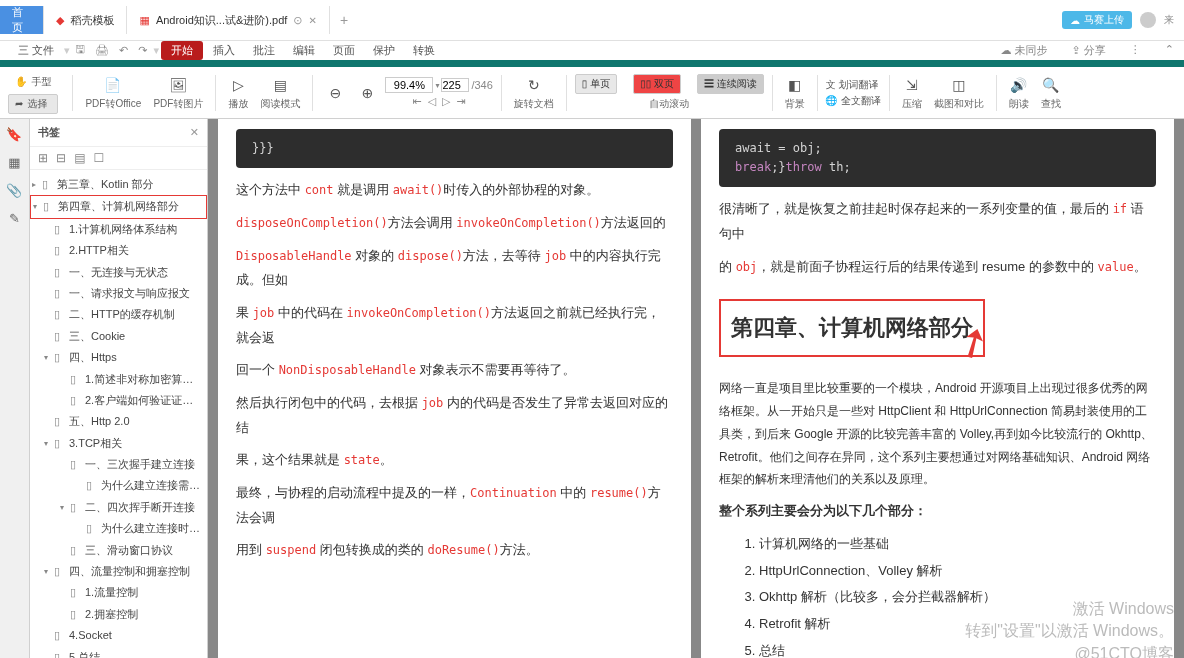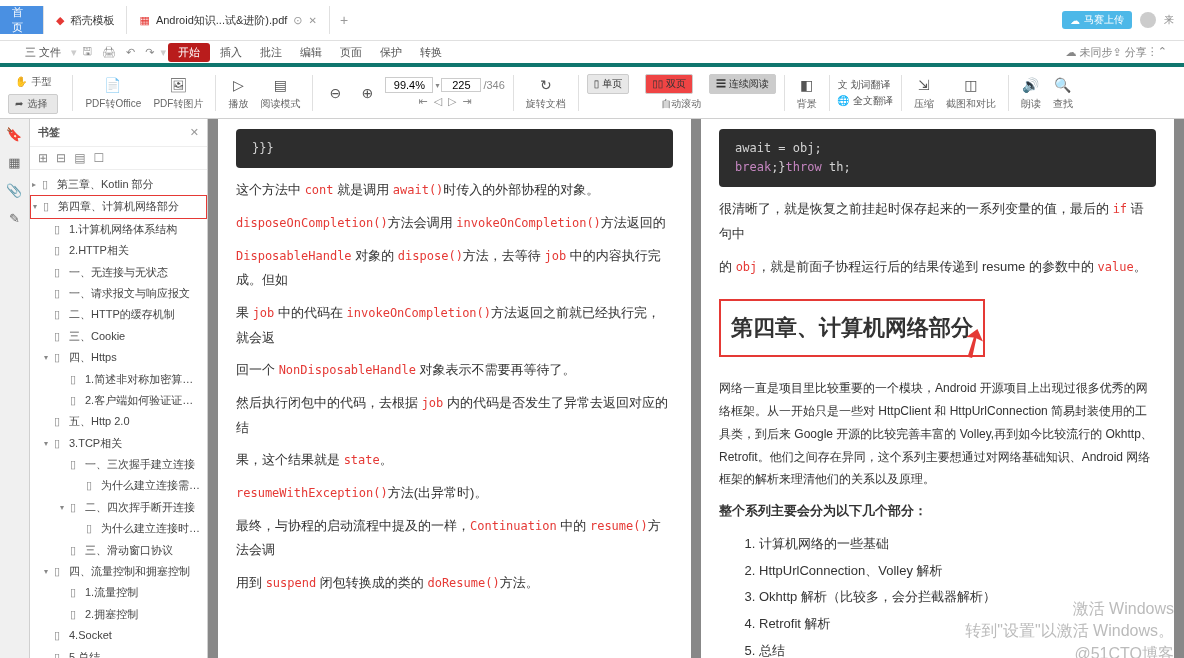--- a/index.html
+++ b/index.html
@@ -10,33 +10,33 @@
 .tab { height: 28px; display: flex; align-items: center; padding: 0 12px; border-right: 1px solid #e0e0e0; gap: 6px; font-size: 11px; }
 .tab.home { background: #4a90e2; color: #fff; width: 44px; justify-content: center; }
 .tab.active { background: #fff; }
 .tab-close { color: #999; font-size: 10px; }
 .tab-add { padding: 0 10px; color: #999; font-size: 14px; }
 .titlebar-right { margin-left: auto; display: flex; align-items: center; gap: 8px; padding-right: 10px; }
 .upload-btn { background: #4db8e8; color: #fff; padding: 2px 8px; border-radius: 3px; font-size: 10px; display: flex; align-items: center; gap: 4px; }
 .avatar { width: 16px; height: 16px; border-radius: 50%; background: #ccc; }
 
 
-.menubar { height: 26px; background: #fff; display: flex; align-items: center; padding: 0 17px; gap: 2px; border-bottom: 4px solid #0f766e; font-size: 11px; }
+.menubar { height: 26px; background: #fff; display: flex; align-items: center; padding: 0 10px; gap: 2px; border-bottom: 7px solid #0f766e; font-size: 11px; }
 .menu-item { padding: 3px 8px; color: #555; cursor: pointer; }
 .menu-item.start { background: #b91c1c; color: #fff; border-radius: 3px; padding: 2px 10px; }
-.menubar-right { margin-left: auto; display: flex; gap: 0; color: #888; font-size: 11px; }
+.menubar-right { margin-left: auto; display: flex; gap: 24px; color: #888; font-size: 11px; }
 
 
 .toolbar { height: 52px; background: #fff; display: flex; align-items: center; padding: 0 8px; border-bottom: 1px solid #d0d0d0; gap: 4px; }
 .tool-group { display: flex; flex-direction: column; align-items: center; gap: 2px; padding: 0 4px; }
 .tool-icon { width: 20px; height: 20px; display: flex; align-items: center; justify-content: center; color: #555; font-size: 14px; }
 .tool-label { font-size: 10px; color: #666; }
 .tool-sep { width: 1px; height: 36px; background: #e0e0e0; margin: 0 4px; }
 .zoom-input { width: 48px; font-size: 11px; text-align: center; border: 1px solid #ccc; padding: 1px; }
-.page-input { width: 40px; font-size: 11px; text-align: center; border: 1px solid #ccc; }
+.page-input { width: 28px; font-size: 11px; border: 1px solid #ccc; }
 .page-total { font-size: 11px; color: #888; }
 .left-tools { display: flex; flex-direction: column; gap: 2px; padding-right: 6px; }
 .left-tool-btn { display: flex; align-items: center; gap: 4px; font-size: 10px; color: #555; padding: 2px 6px; border: 1px solid transparent; }
 .left-tool-btn.active { background: #e8e8e8; border: 1px solid #ccc; border-radius: 2px; }
 .view-btn { padding: 2px 6px; font-size: 10px; background: #e8e8e8; border: 1px solid #ccc; border-radius: 2px; }
 
 
 .main { display: flex; height: calc(100% - 106px); }
 .left-rail { width: 30px; background: #f0f0f0; border-right: 1px solid #d0d0d0; display: flex; flex-direction: column; align-items: center; padding-top: 6px; gap: 10px; }
 .rail-icon { width: 18px; height: 18px; display: flex; align-items: center; justify-content: center; color: #666; font-size: 13px; cursor: pointer; }
@@ -364,21 +364,20 @@
 
     <div class="page">
       <div class="code-block">}}}</div>
       <p><span>这个方法中 </span><span class="code-inline">cont</span><span> 就是调用 </span><span class="code-inline">await()</span><span>时传入的外部协程的对象。</span></p>
       <p><span class="code-inline">disposeOnCompletion()</span><span>方法会调用 </span><span class="code-inline">invokeOnCompletion()</span><span>方法返回的</span></p>
       <p><span class="code-inline">DisposableHandle</span><span> 对象的 </span><span class="code-inline">dispose()</span><span>方法，去等待 </span><span class="code-inline">job</span><span> 中的内容执行完成。但如</span></p>
       <p><span>果 </span><span class="code-inline">job</span><span> 中的代码在 </span><span class="code-inline">invokeOnCompletion()</span><span>方法返回之前就已经执行完，就会返</span></p>
       <p><span>回一个 </span><span class="code-inline">NonDisposableHandle</span><span> 对象表示不需要再等待了。</span></p>
       <p><span>然后执行闭包中的代码，去根据 </span><span class="code-inline">job</span><span> 内的代码是否发生了异常去返回对应的结</span></p>
       <p><span>果，这个结果就是 </span><span class="code-inline">state</span><span>。</span></p>
-      <p><span class="code-inline">resumeWithException()</span><span>方法(出异常时)。</span></p>
       <p><span>最终，与协程的启动流程中提及的一样，</span><span class="code-inline">Continuation</span><span> 中的 </span><span class="code-inline">resume()</span><span>方法会调</span></p>
       <p><span>用到 </span><span class="code-inline">suspend</span><span> 闭包转换成的类的 </span><span class="code-inline">doResume()</span><span>方法。</span></p>
 
     </div>
 
     <div class="page">
       <div class="code-block">await = obj;
 <span class="kw-purple">break</span>;}<span class="kw-purple">throw</span> th;</div>
       <p><span>很清晰了，就是恢复之前挂起时保存起来的一系列变量的值，最后的 </span><span class="code-inline">if</span><span> 语句中</span></p>
       <p><span>的 </span><span class="code-inline">obj</span><span>，就是前面子协程运行后的结果传递到 resume 的参数中的 </span><span class="code-inline">value</span><span>。</span></p>

